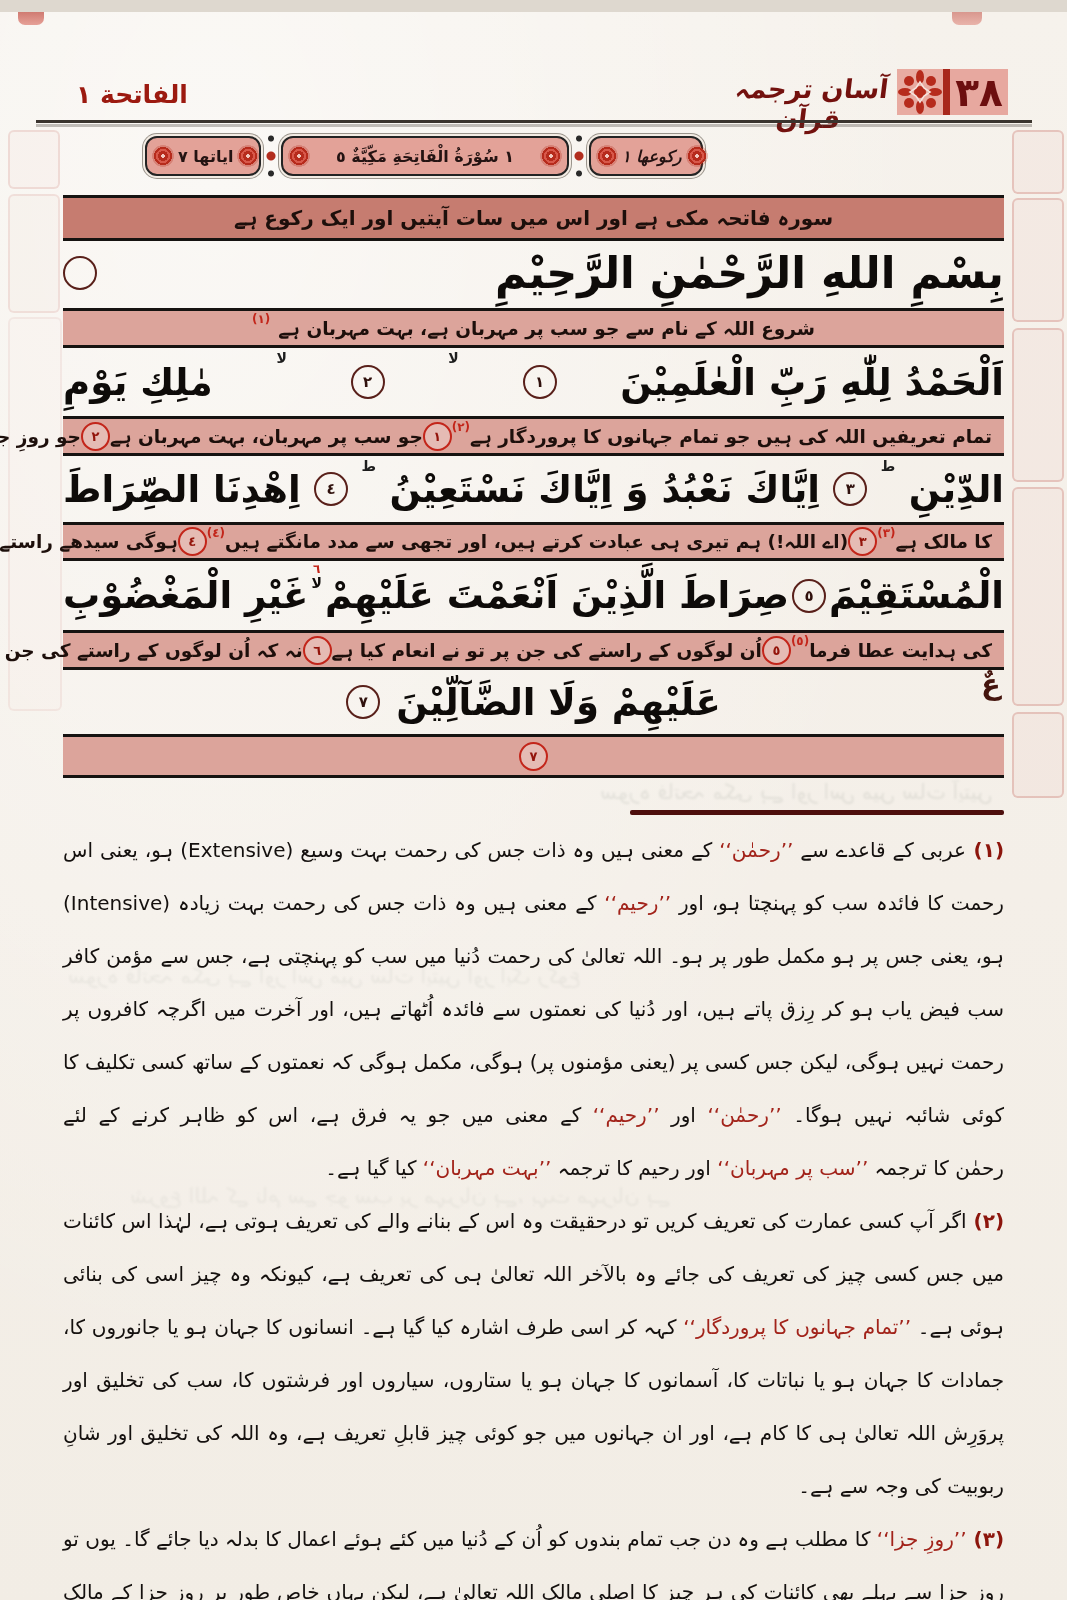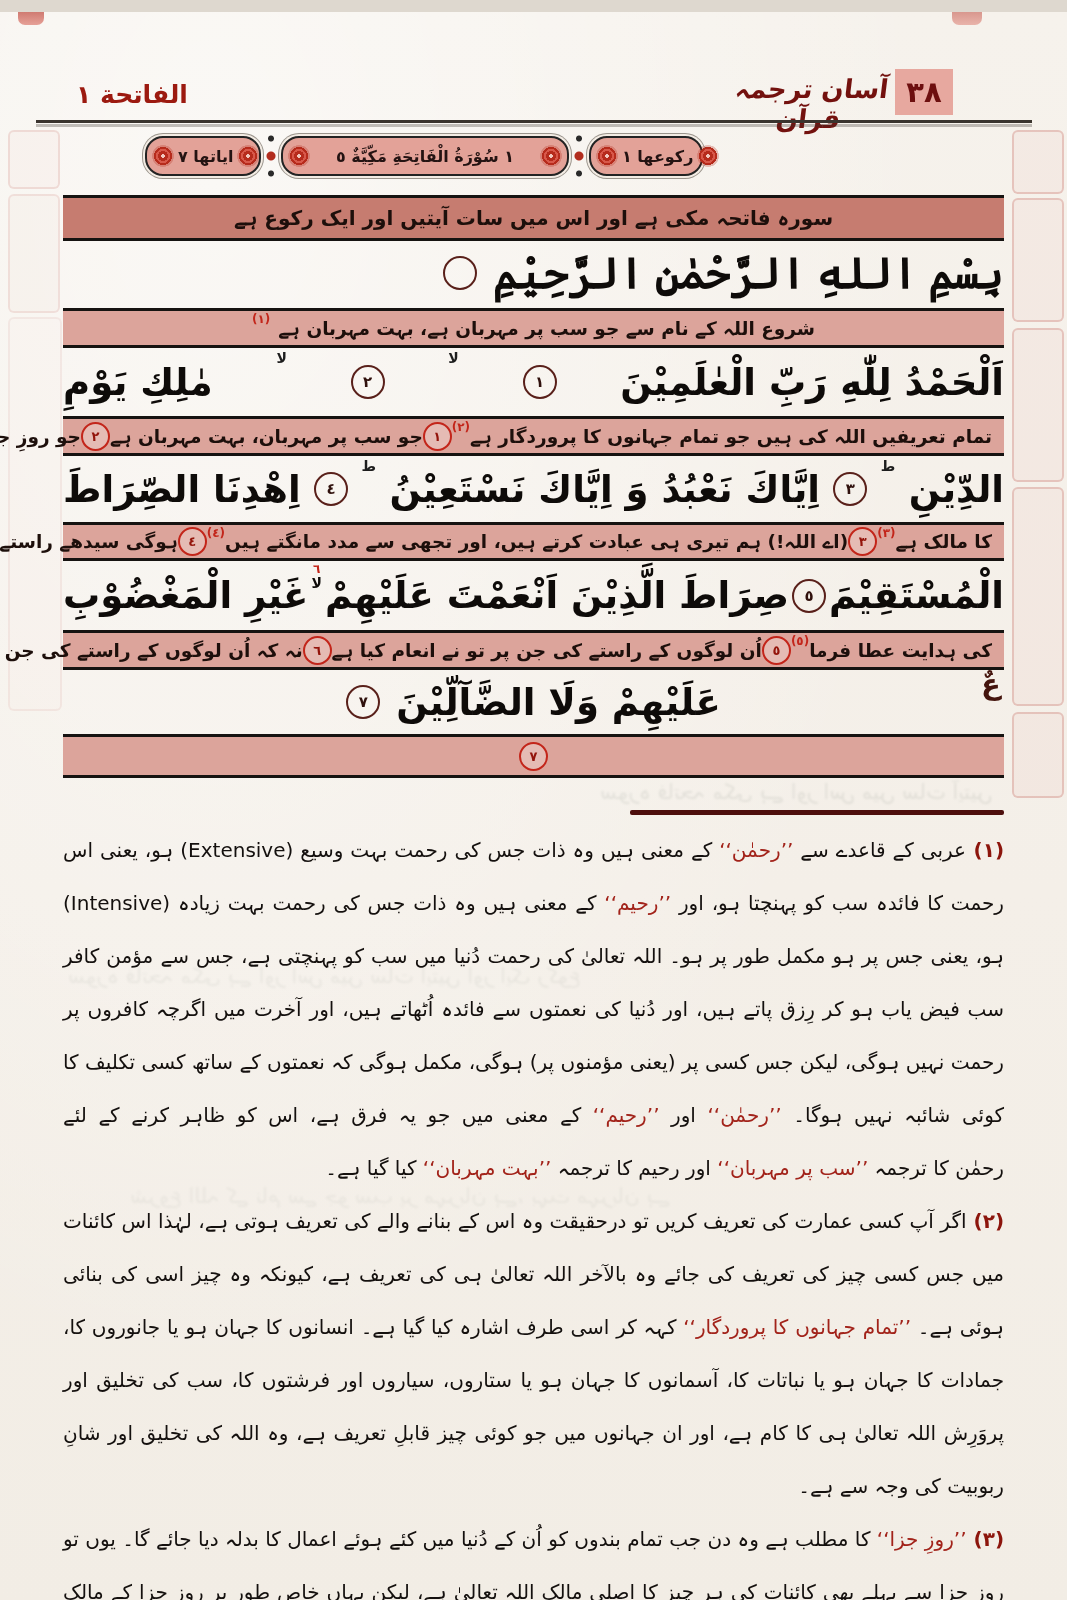--- a/index.html
+++ b/index.html
@@ -12,42 +12,42 @@
     overflow:hidden;
     font-family:"DejaVu Sans", sans-serif;
     color:#17100d;
   }
   
   .surah-corner-label{position:absolute; top:68px; left:76px; font-size:25px; font-weight:bold; color:#9c1a10; direction:rtl;}
   .masthead-title{position:absolute; top:62px; left:726px; width:168px; text-align:center;
     font-size:26px; font-weight:bold; color:#73110e; direction:rtl; transform:skewX(-7deg);}
   .star-orn{position:absolute; top:57px; left:897px; width:46px; height:46px;}
   .red-strip{position:absolute; top:57px; left:943px; width:7px; height:46px; background:#a8281c;}
-  .page-num-box{position:absolute; top:57px; left:895px; width:58px; height:46px; background:#e7a89f;
-    display:flex; align-items:center; justify-content:center; font-size:29px; font-weight:bold; color:#6d0f0f;}
+  .page-num-box{position:absolute; top:57px; left:950px; width:58px; height:46px; background:#e7a89f;
+    display:flex; align-items:center; justify-content:center; font-size:39px; font-weight:bold; color:#6d0f0f;}
   .header-rule{position:absolute; top:108px; left:36px; width:996px; height:3px; background:#3a342e;
     box-shadow:0 4px 0 rgba(58,52,46,.30);}
   .top-orn{position:absolute; top:0; height:13px; border-radius:0 0 7px 7px;
     background:linear-gradient(180deg,#b4281b,#d9675a); opacity:.6;}
   
   .pillband{position:absolute; top:120px; left:145px; width:558px; height:48px;
     display:flex; align-items:center; gap:4px; direction:ltr;}
-  .pill{height:40px; background:#e3a298; border:2px solid #232323; border-radius:18px;
+  .pill{height:40px; background:#e3a298; border:2px solid #232323; border-radius:12px;
     box-shadow:0 0 0 2px #f3ece4, 0 0 0 3px #9a948c;
     display:flex; align-items:center; justify-content:space-between; padding:0 5px; box-sizing:border-box;}
   .pill .label{direction:rtl; font-size:16px; font-weight:bold; color:#241312; white-space:nowrap; padding:0 4px;}
   .med{width:22px; height:22px; border-radius:50%; flex:0 0 auto;
     background:radial-gradient(circle at 50% 50%, #e9baa f 0, #b62b1c 3px, #d8584a 6px, #b62b1c 8px, rgba(182,43,28,.25) 10px, transparent 12px);}
   .med{background:radial-gradient(circle at 50% 50%, #f0c9bf 0 2px, #b62b1c 2px 5px, #d8584a 5px 7px, #b62b1c 7px 9px, rgba(182,43,28,.28) 9px 11px, transparent 11px);}
   .joint{width:12px; height:46px; flex:0 0 auto;
     background:
       radial-gradient(circle at 50% 12%, #2a2a2a 2.5px, transparent 3.5px),
       radial-gradient(circle at 50% 50%, #b22d1e 4px, transparent 5px),
       radial-gradient(circle at 50% 88%, #2a2a2a 2.5px, transparent 3.5px);}
-  .p-ayat{width:116px;} .p-surah{width:292px;} .p-ruku{width:114px;}
+  .p-ayat{width:116px;} .p-surah{width:292px;} .p-ruku{width:114px;font-style:italic;}
   
   .colband{position:absolute; left:63px; width:941px; box-sizing:border-box;
     border-top:3px solid #161311; border-bottom:3px solid #161311;
     display:flex; align-items:center; direction:rtl; padding:0 12px;}
   .dark{background:#c67c70;}
   .light{background:#dca49b;}
   .between{justify-content:space-between;}
   .center{justify-content:center; gap:8px;}
   .colband .sg-t{white-space:nowrap; font-size:18.5px; font-weight:bold; color:#1d0f0b;text-align:center;}
   .info-note .sg-t, .info-note{font-size:20px;}
@@ -145,21 +145,21 @@
       <span class="med"></span>
       <span class="label">رکوعها ١</span>
       <span class="med"></span>
     </div>
   </div>
 
   <div class="colband dark center info-note" style="top:183px; height:46px;">
     <span class="sg-t">سورہ فاتحہ مکی ہے اور اس میں سات آیتیں اور ایک رکوع ہے</span>
   </div>
 
-  <div class="verse bismillah" style="top:228px; height:66px; justify-content:flex-start; gap:16px;font-family:Liberation Serif, serif;">
+  <div class="verse bismillah" style="top:228px; height:66px; justify-content:space-between; gap:16px;">
       <span class="sg-t">بِسْمِ اللهِ الرَّحْمٰنِ الرَّحِيْمِ</span>
       <span class="sg-c"></span>
     </div>
   <div class="colband light center" style="top:296px; height:40px;">
       <span class="sg-t">شروع اللہ کے نام سے جو سب پر مہربان ہے، بہت مہربان ہے</span>
       <sup class="sg-sup">(١)</sup>
     </div>
 
   <div class="verse" style="top:338px; height:64px; justify-content:space-between;">
       <span class="sg-t">اَلْحَمْدُ لِلّٰهِ رَبِّ الْعٰلَمِيْنَ</span>

